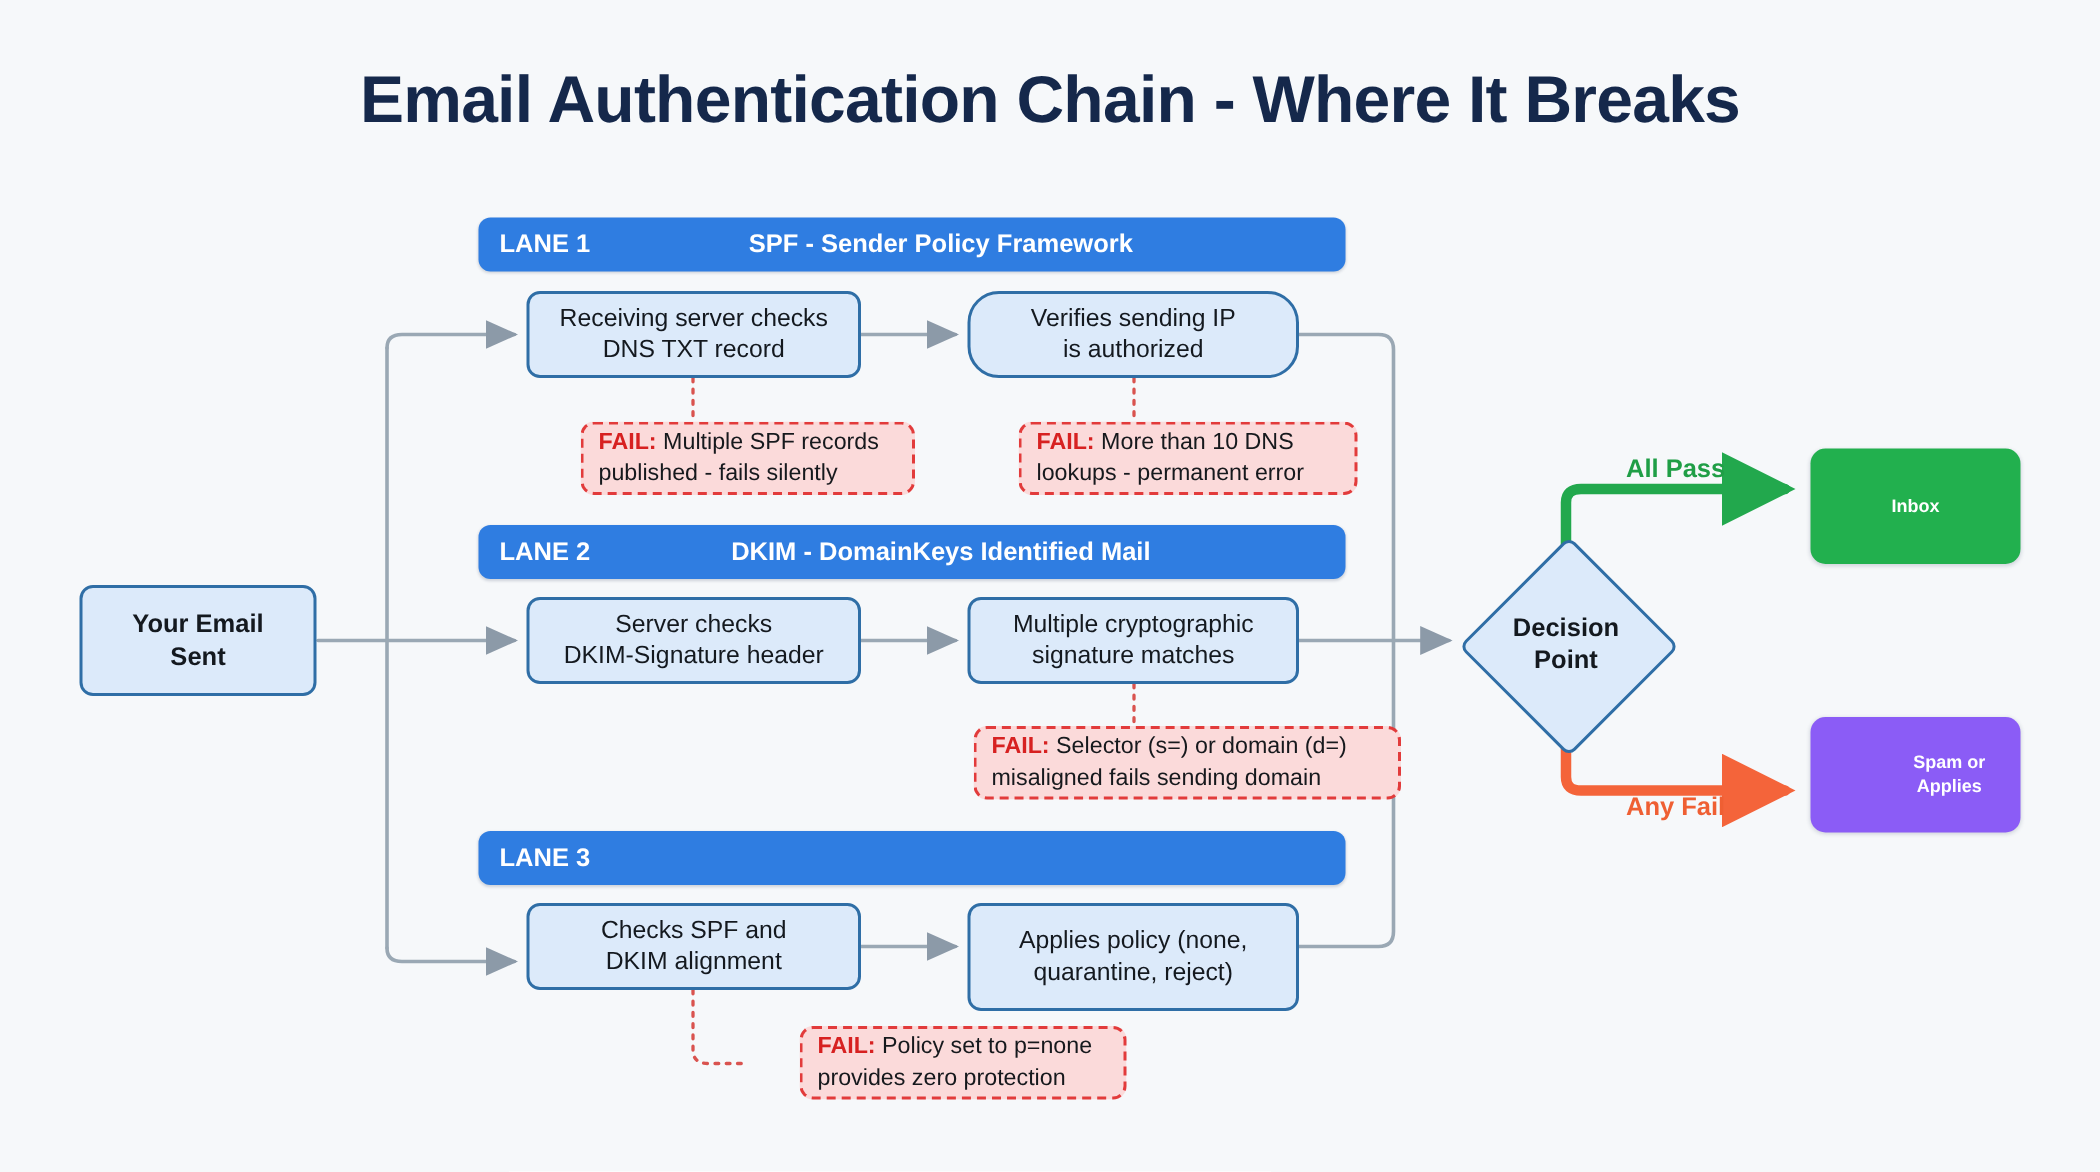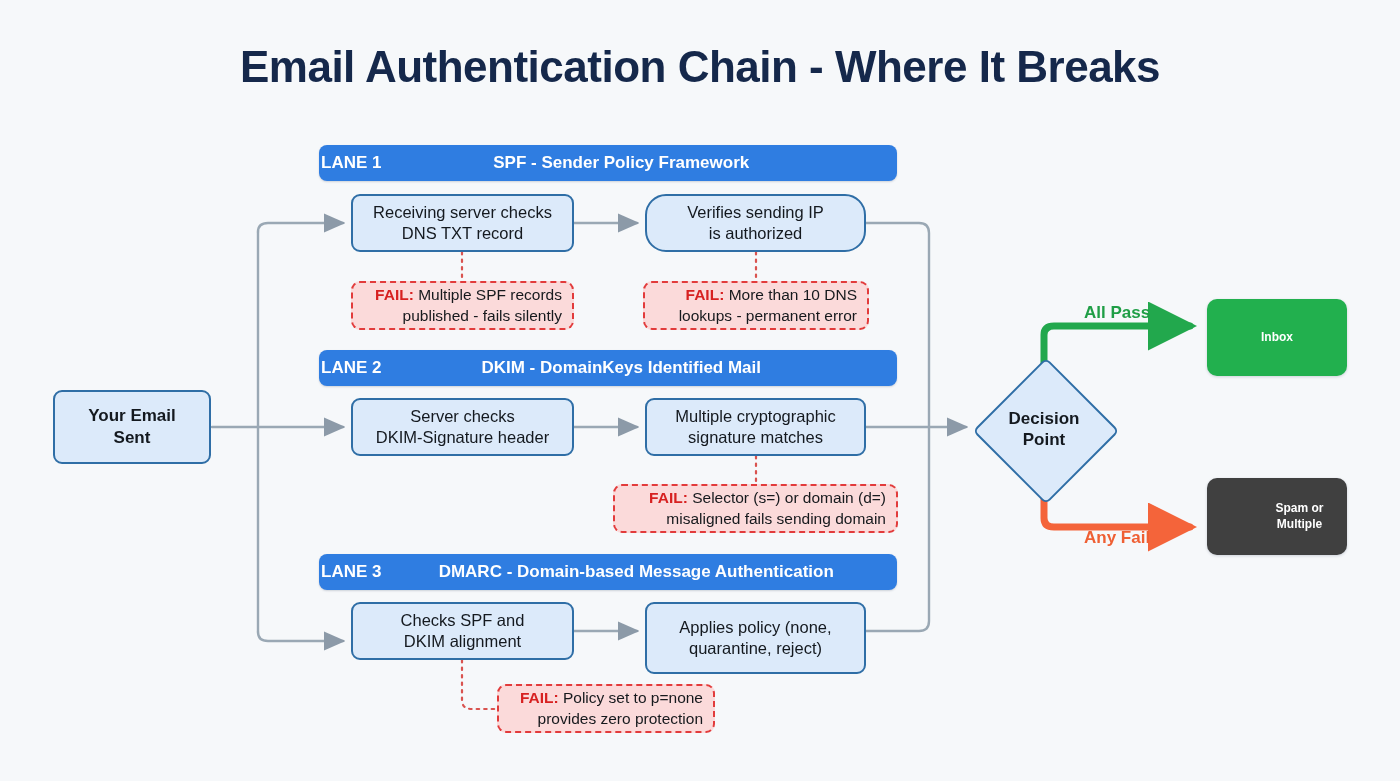--- a/index.html
+++ b/index.html
@@ -40,21 +40,21 @@
     background: #2f7de1;
     border-radius: 8px;
     display: flex;
     align-items: center;
     color: #ffffff;
     font-size: 17px;
     font-weight: bold;
     box-shadow: 0 1px 2px rgba(20,40,70,0.18);
   }
   .lane-tag {
-    padding-left: 2px;
+    padding-left: 14px;
     white-space: nowrap;
   }
   .lane-title {
     flex: 1;
     text-align: center;
     padding-right: 36px;
     white-space: nowrap;
   }
   .lane-3 .lane-title { padding-right: 6px; }
 
@@ -76,27 +76,28 @@
     font-weight: bold;
     font-size: 17px;
   }
 
   
   .fail-box {
     background: #fbdada;
     border: 2px dashed #e23b3b;
     border-radius: 9px;
     display: flex;
-    align-items: flex-end;
+    align-items: flex-start;
     justify-content: center;
     text-align: center;
     font-size: 15.5px;
     color: #16191d;
     line-height: 1.32;
     padding: 0 10px;
+    margin-left: 36px;
   }
   .fail-tag {
     color: #d72121;
     font-weight: bold;
   }
 
   
   #decision-wrap {
     left: 973px; top: 358px;
     width: 142px; height: 142px;
@@ -131,21 +132,21 @@
     align-items: center;
     justify-content: center;
     text-align: center;
     color: #ffffff;
     font-size: 12px;
     font-weight: bold;
     line-height: 1.3;
     box-shadow: 0 1px 3px rgba(20,40,70,0.18);
   }
   #outcome-inbox { background: #22b04e; }
-  #outcome-spam  { background: #404040; padding-left: 45px; }
+  #outcome-spam  { background: #8b5cf6; padding-left: 45px; }
 
   
   .edge-label {
     font-size: 17px;
     font-weight: bold;
     white-space: nowrap;
   }
   #label-all-pass { color: #1f9e46; left: 1084px; top: 303px; }
   #label-any-fail { color: #ef5f33; left: 1084px; top: 528px; }
 </style>
@@ -263,21 +264,20 @@
   <div class="abs fail-box" style="left:613px; top:484px; width:285px; height:49px; flex-direction:column;">
     <span>
       <span class="fail-tag">FAIL:</span>
       <span>Selector (s=) or domain (d=)</span>
     </span>
     <span>misaligned fails sending domain</span>
   </div>
 
   <div class="abs lane-header lane-3" style="left:319px; top:554px; width:578px;">
     <span class="lane-tag">LANE 3</span>
-    <span class="lane-title">DMARC - Domain-based Message Authentication</span>
   </div>
 
   <div class="abs step-box" style="left:351px; top:602px; width:223px; height:58px; flex-direction:column;">
     <span>Checks SPF and</span>
     <span>DKIM alignment</span>
   </div>
 
   <div class="abs step-box" style="left:645px; top:602px; width:221px; height:72px; flex-direction:column;">
     <span>Applies policy (none,</span>
     <span>quarantine, reject)</span>
@@ -303,16 +303,16 @@
 
   <div class="abs edge-label" id="label-all-pass">All Pass</div>
   <div class="abs edge-label" id="label-any-fail">Any Fail</div>
 
   <div class="abs outcome-box" id="outcome-inbox" style="left:1207px; top:299px; width:140px; height:77px;">
     <span>Inbox</span>
   </div>
 
   <div class="abs outcome-box" id="outcome-spam" style="left:1207px; top:478px; width:140px; height:77px; flex-direction:column;">
     <span>Spam or</span>
-    <span>Multiple</span>
+    <span>Applies</span>
   </div>
 
 </div>
 
 </body></html>

